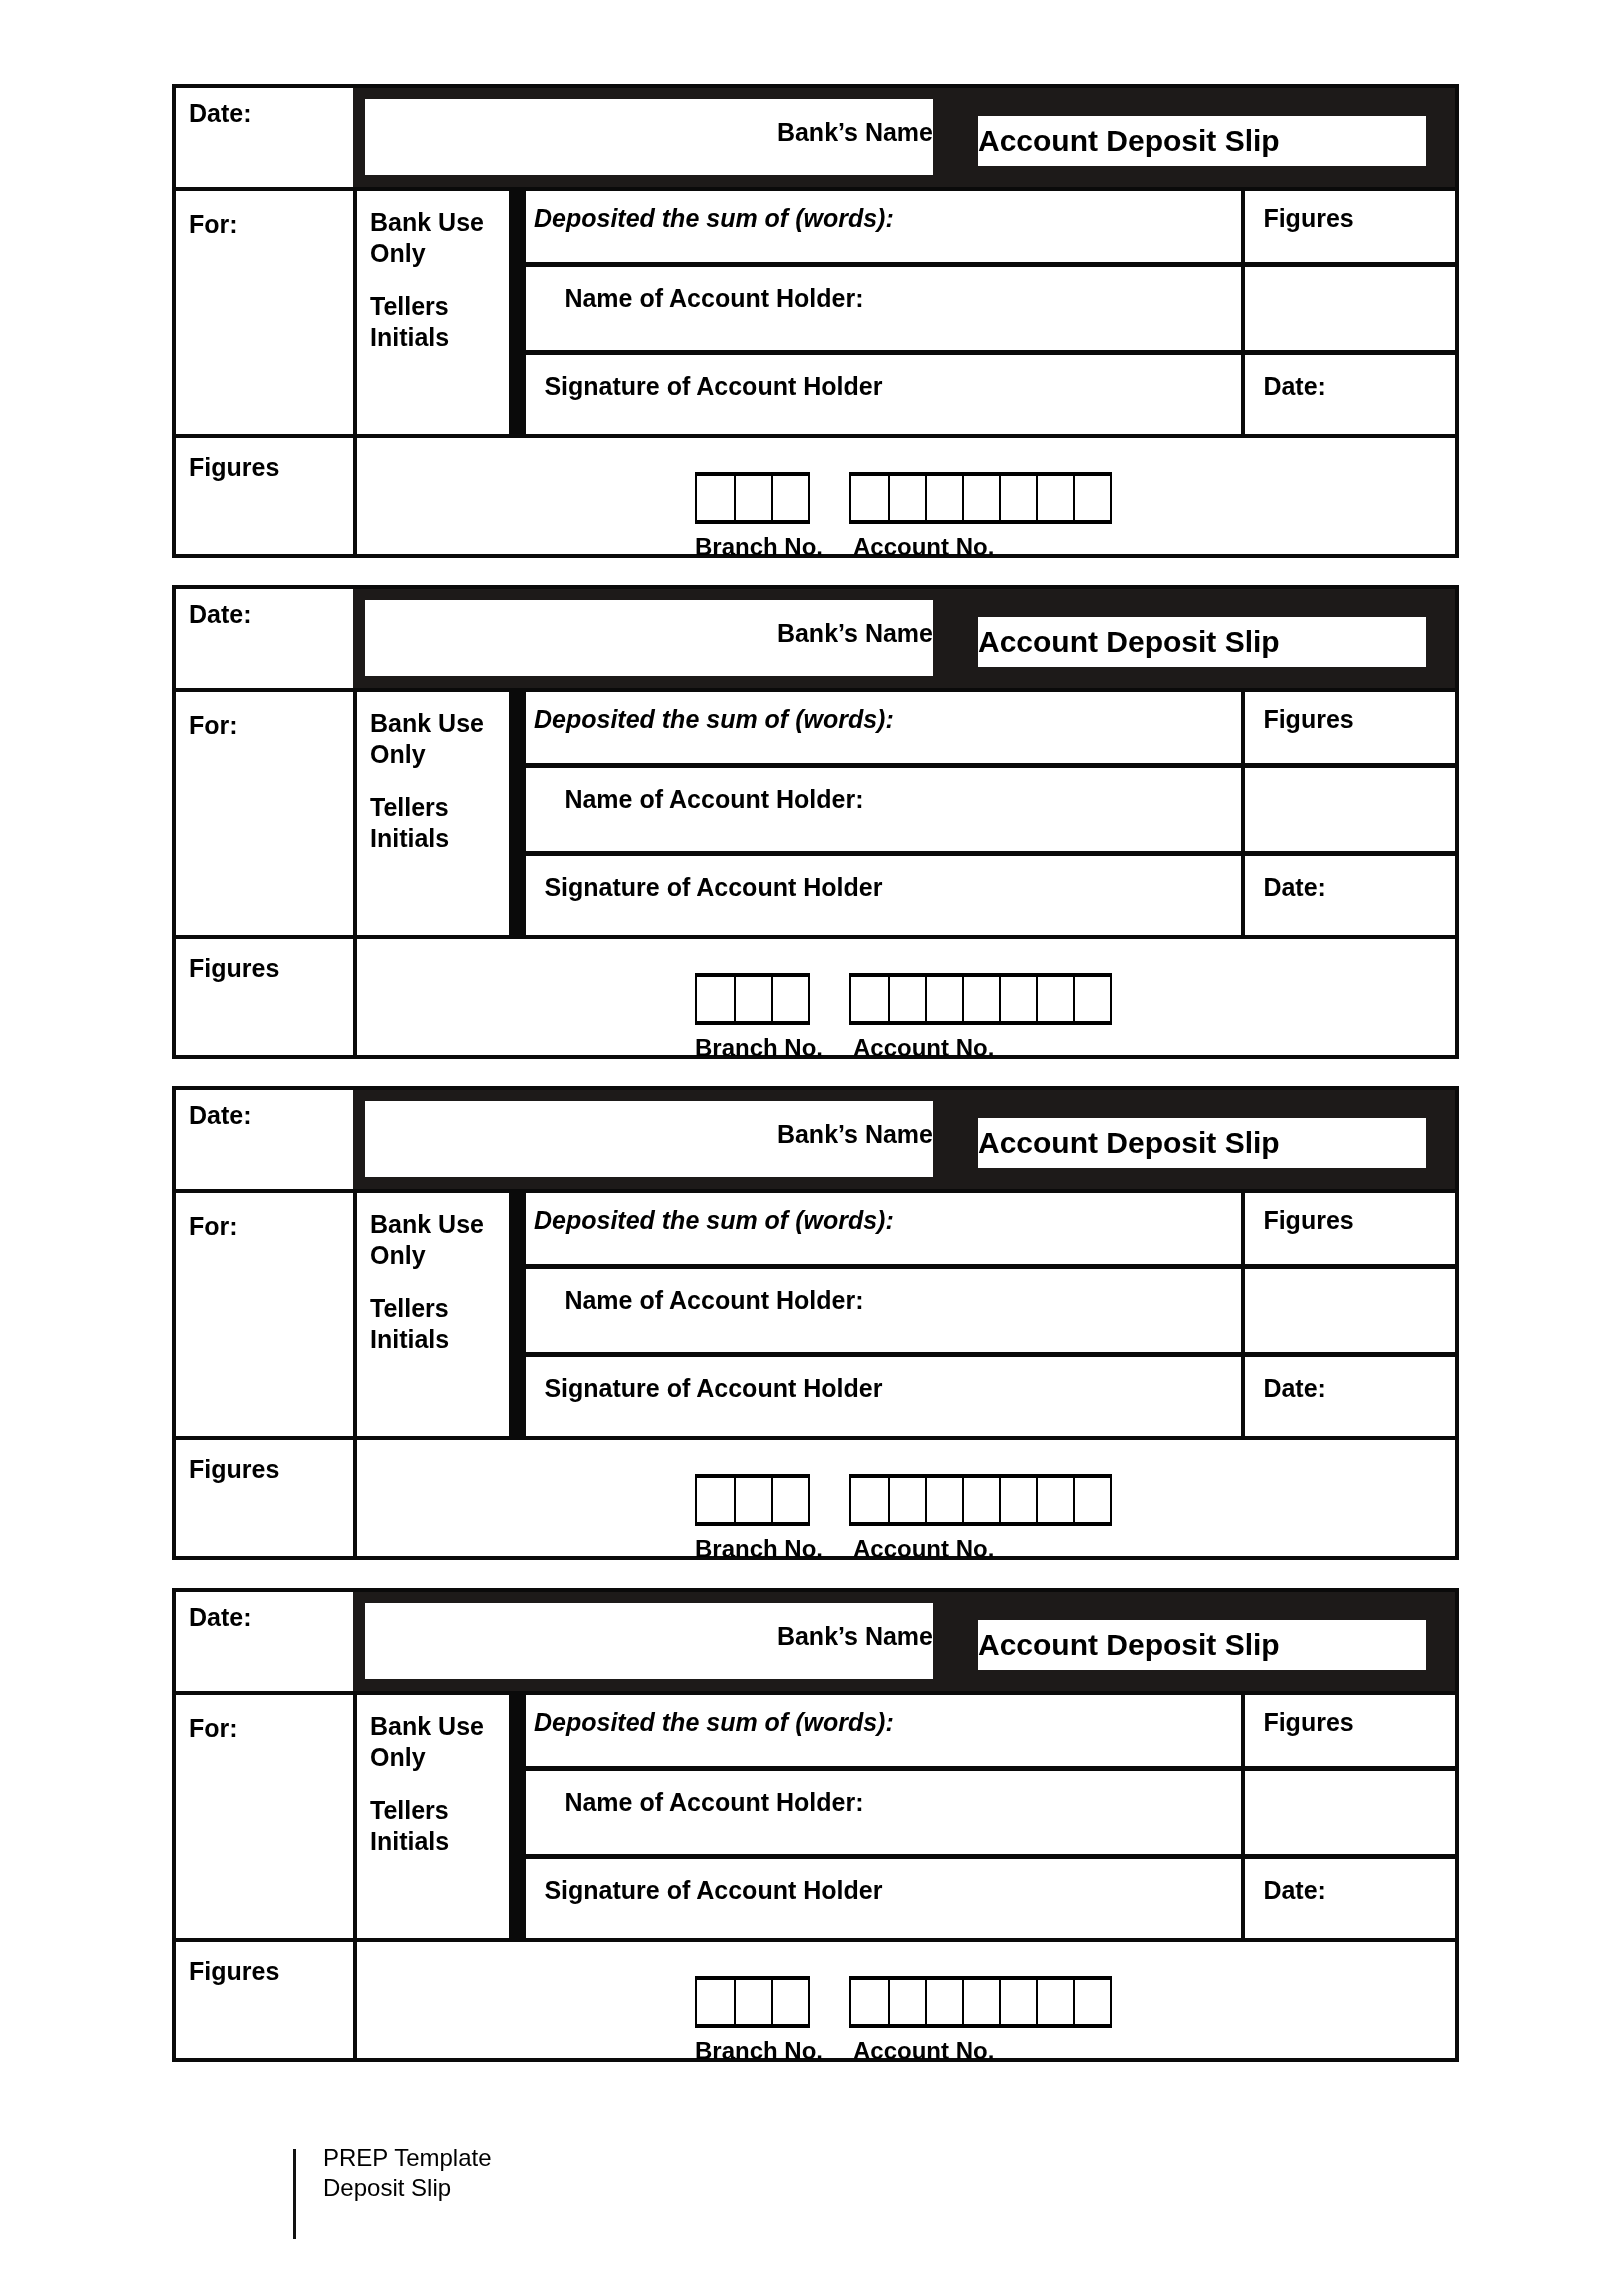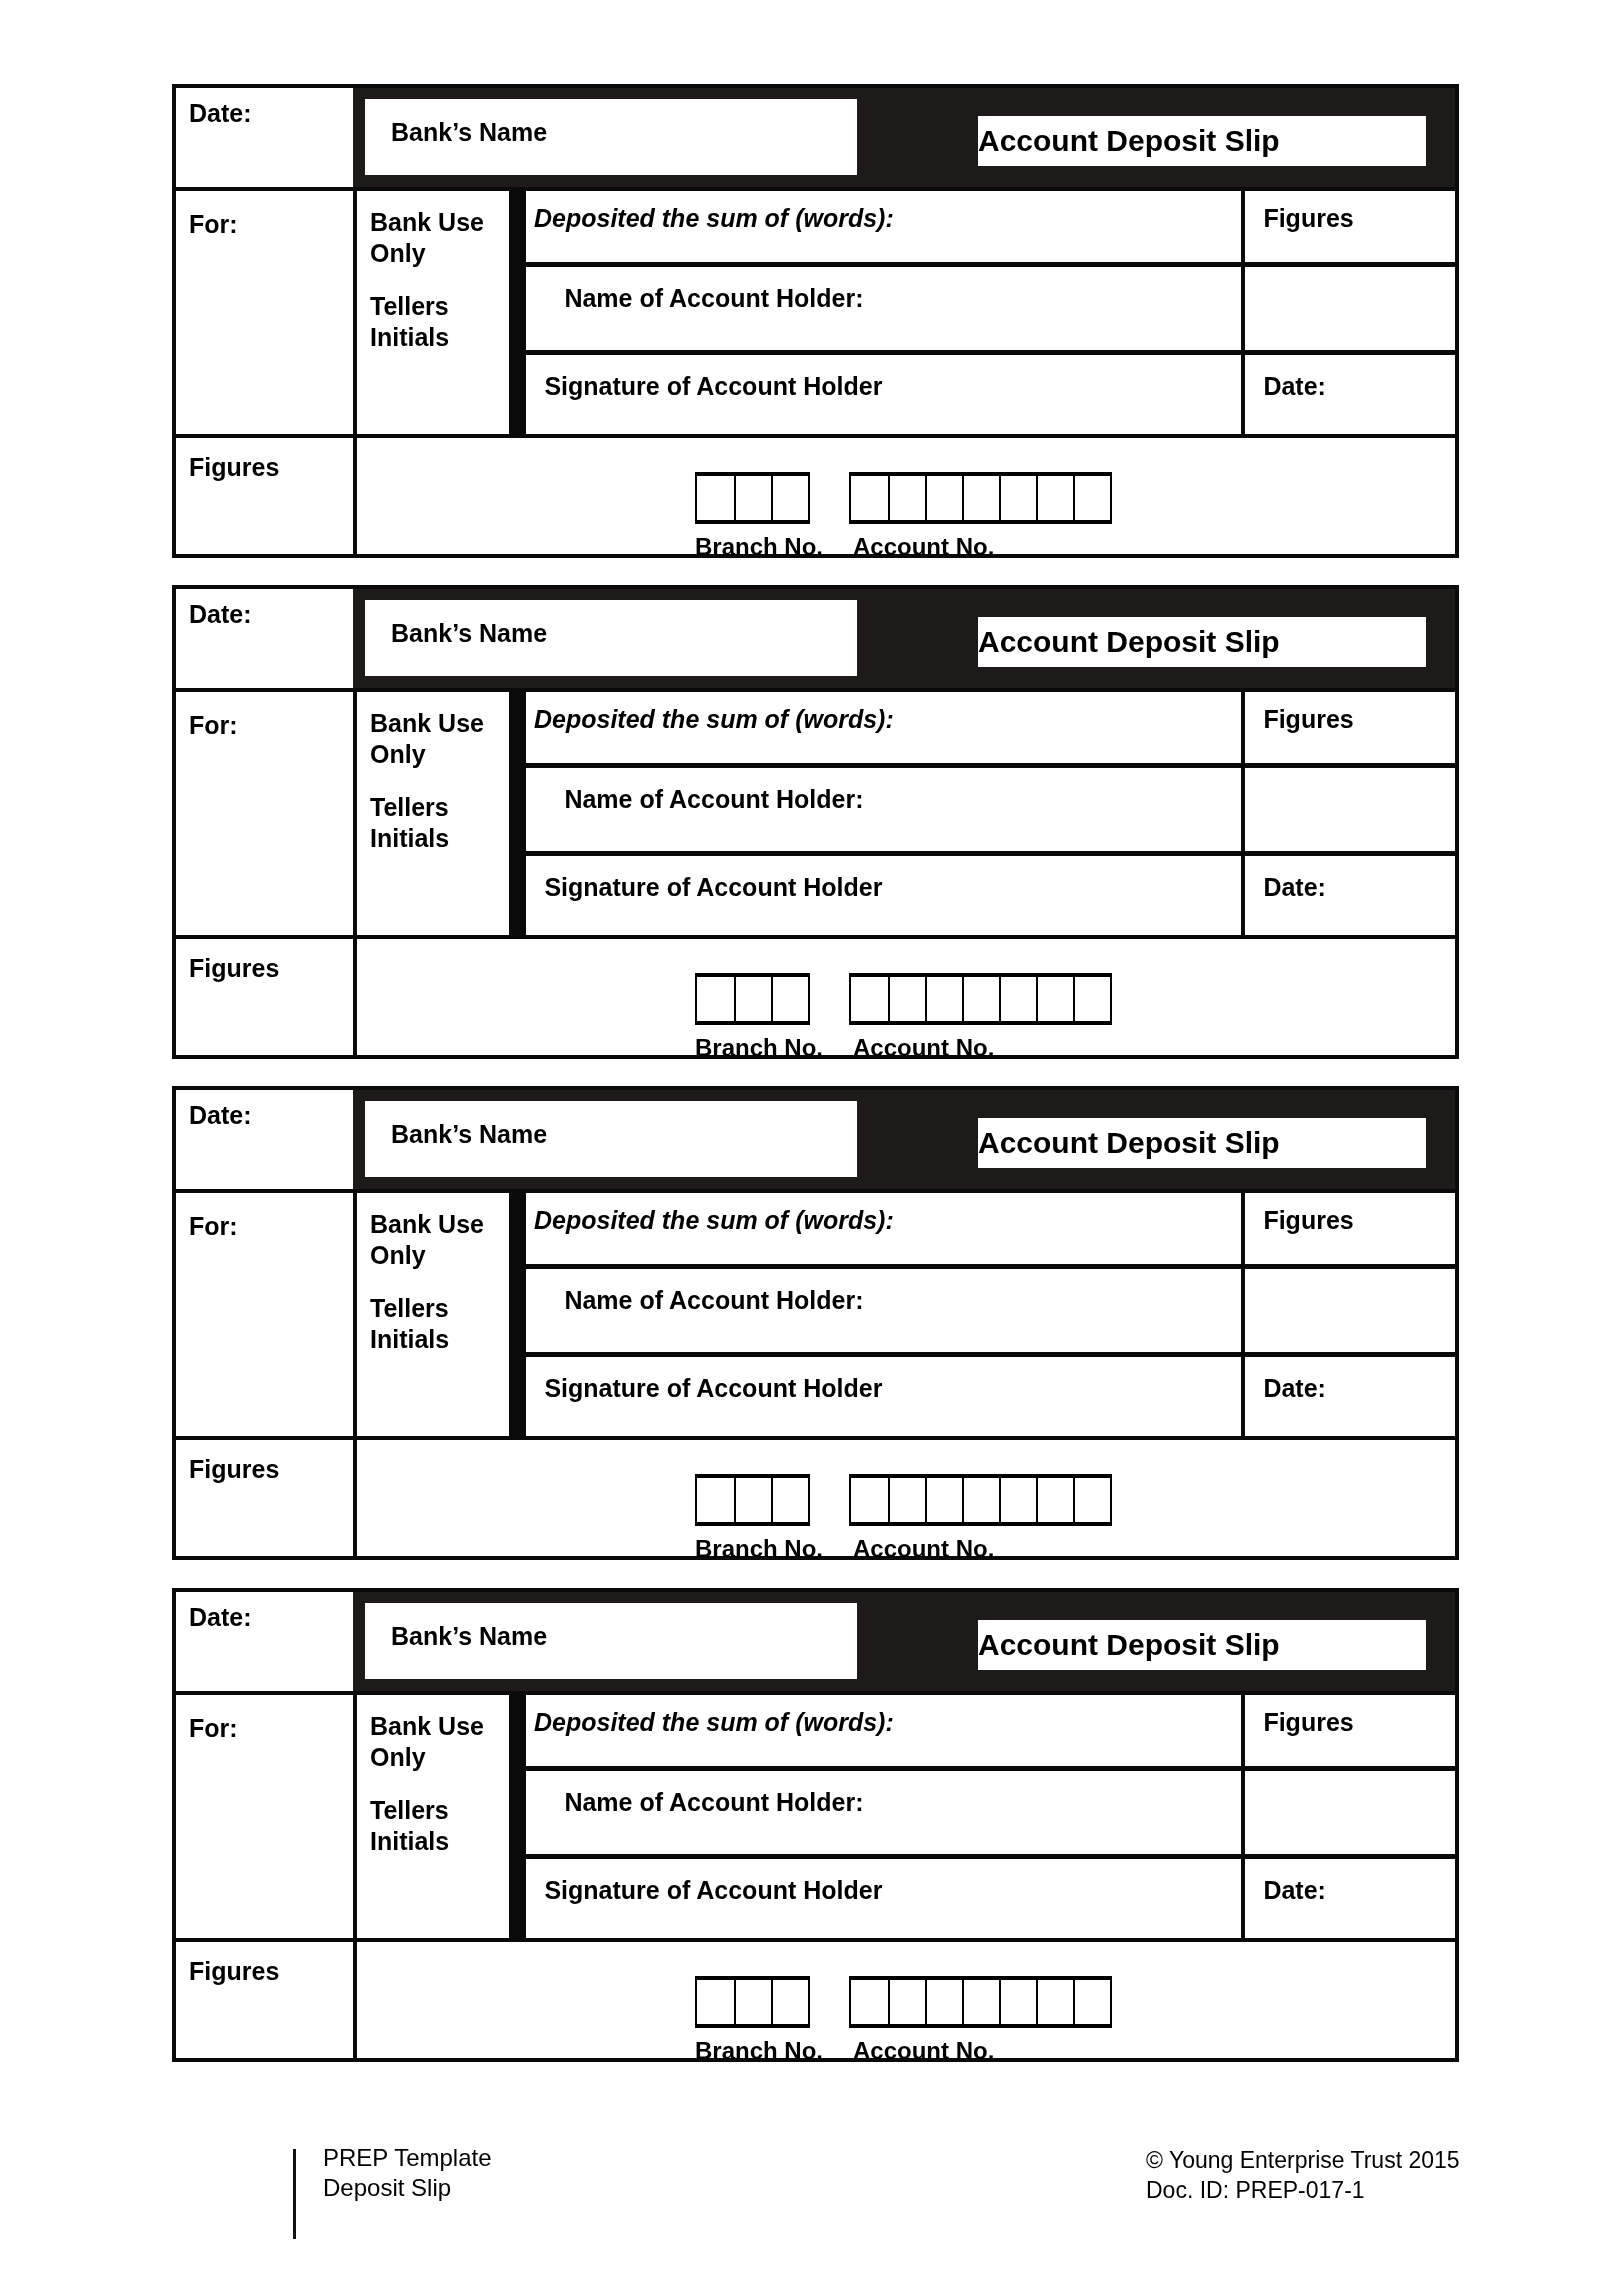--- a/index.html
+++ b/index.html
@@ -10,22 +10,22 @@
   .form{position:absolute;left:172px;width:1279px;height:466px;background:#fff;
         border:4.6px solid #0a0a0a;}
   .f0{top:84px}.f1{top:585px}.f2{top:1086px}.f3{top:1588px}
 
   .abs{position:absolute;}
   .lbl{font-weight:bold;font-size:25px;line-height:28.5px;}
 
   
   .date-cell{left:0;top:0;width:177px;height:99px;padding:11px 0 0 13px;box-sizing:border-box;background:#fff;}
   .band{left:177px;top:0;width:1102px;height:99px;background:#1d1a19;}
-  .bank-box{left:189px;top:11px;width:492px;height:76px;background:#fff;box-sizing:border-box;
-            padding:19px 0 0 26px;}
+  .bank-box{left:189px;top:11px;width:568px;height:76px;background:#fff;box-sizing:border-box;
+            padding:19px 0 0 26px;text-align:right;}
   .title-box{left:802px;top:27.5px;width:448px;height:50px;background:#fff;display:flex;
              align-items:center;justify-content:flex-start;}
   .title-box .ttl{font-weight:bold;font-size:30px;}
 
   
   .hline{background:#0a0a0a;}
   .vline{background:#0a0a0a;}
   .hl-header{left:0;top:99px;width:1279px;height:3.7px;}
   .hl-sub1{left:350px;top:174px;width:929px;height:4.6px;}
   .hl-sub2{left:350px;top:262px;width:929px;height:4.6px;}
@@ -365,18 +365,14 @@
       <span class="numlbl account">Account No.</span>
     </div>
   </section>
 </div>
 
   <div class="footer-rule"></div>
   <div class="footer-left">
     <div>PREP Template</div>
     <div>Deposit Slip</div>
   </div>
-  <div class="footer-right">
-    <div>© Young Enterprise Trust 2015</div>
-    <div>Doc. ID: PREP-017-1</div>
-  </div>
 </div>
 
 
 </body></html>

